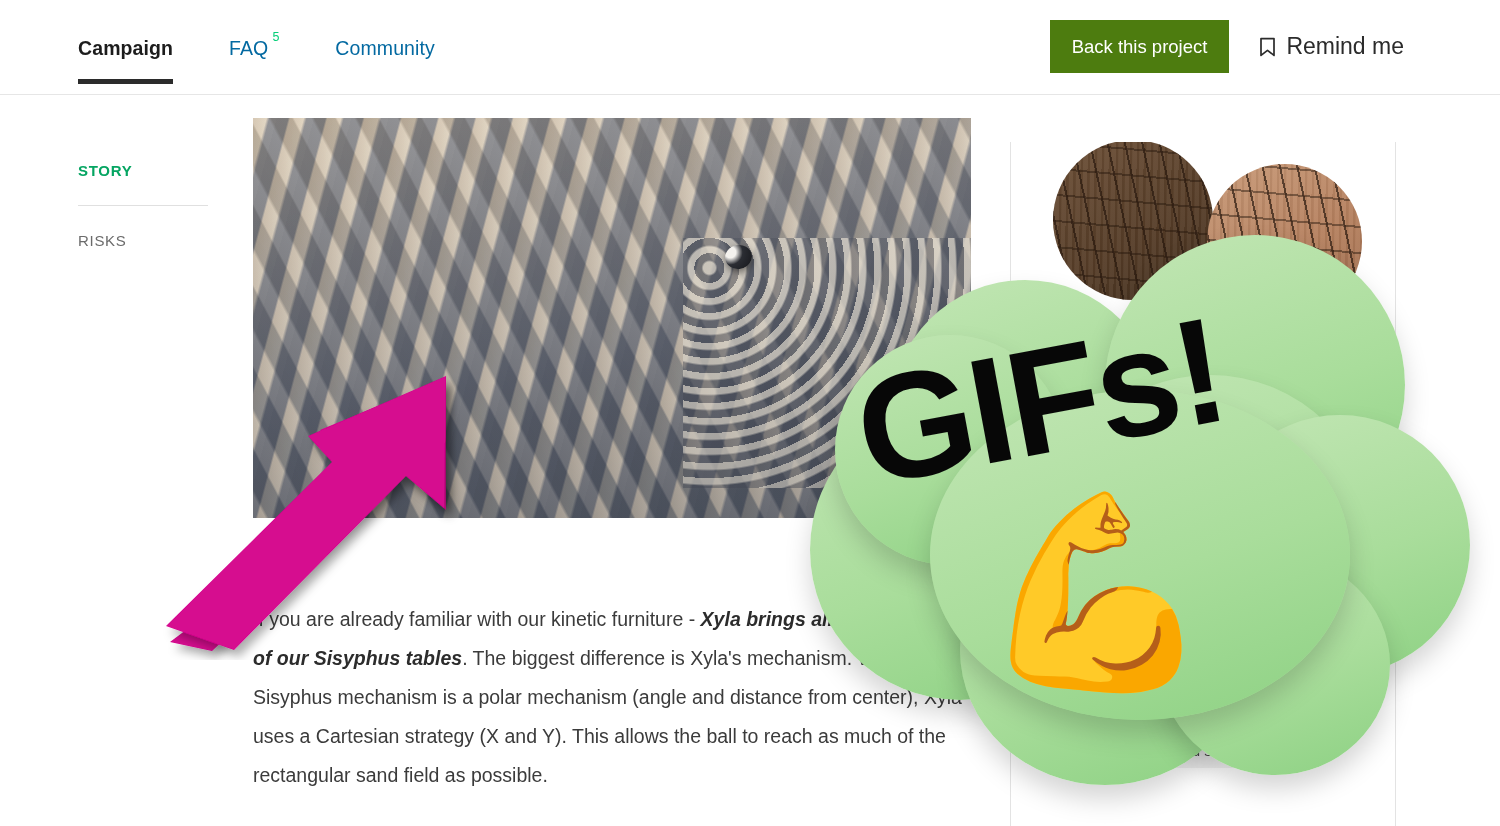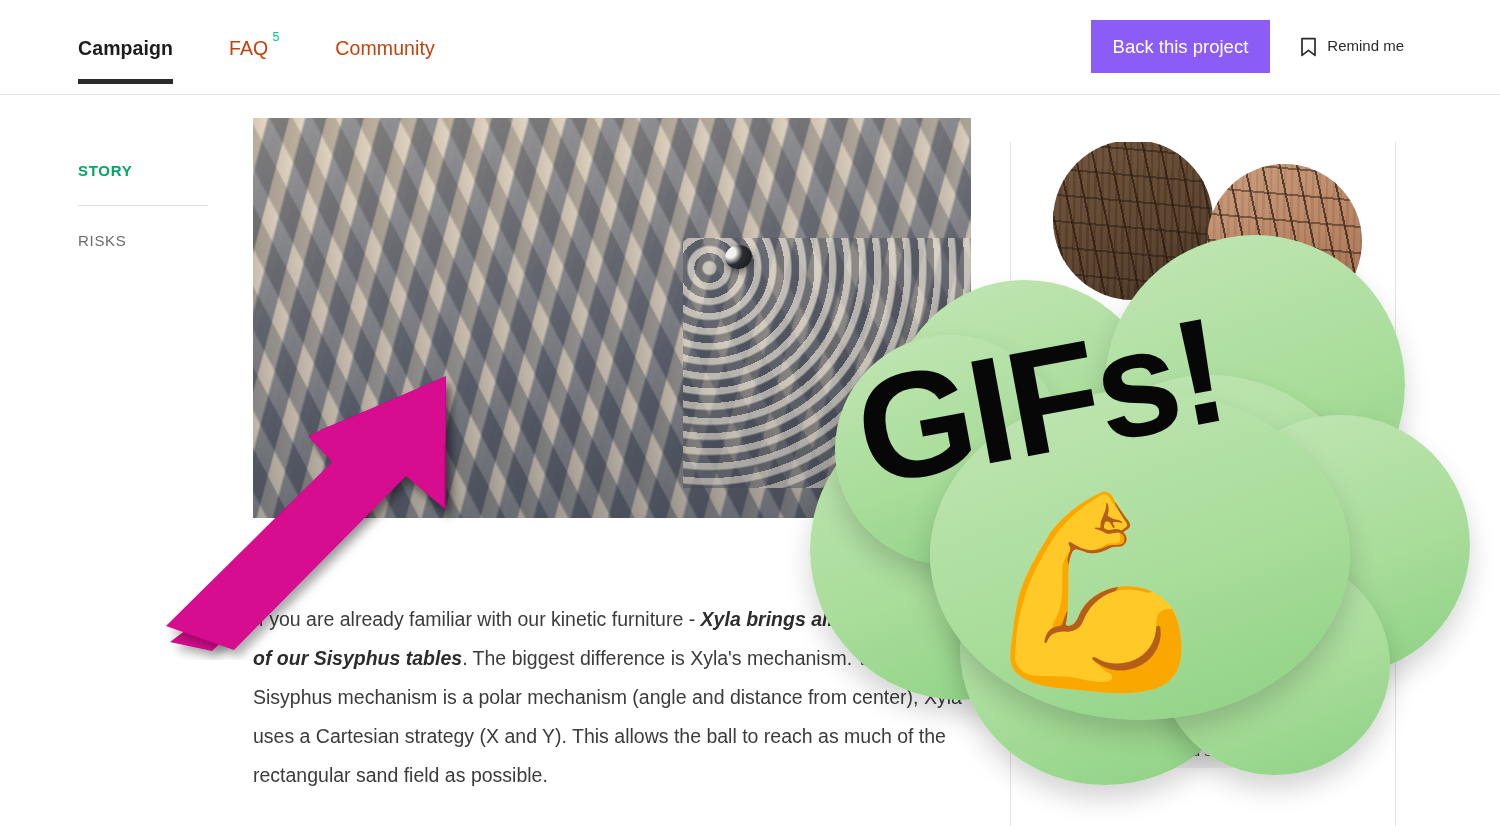--- a/index.html
+++ b/index.html
@@ -46,21 +46,21 @@
     display: flex;
     align-items: center;
     padding-top: 2px;
     margin-right: 56px;
     cursor: pointer;
     white-space: nowrap;
   }
 
   .nav-tab .tab-label {
     font-size: 19.5px;
-    color: #c2410c;
+    color: #0369a1;
     letter-spacing: 0.1px;
   }
 
   .nav-tab.active .tab-label {
     font-weight: bold;
     color: #1c1c1c;
   }
 
   .nav-tab .tab-badge {
     font-size: 12.5px;
@@ -82,39 +82,39 @@
 
   .nav-actions {
     position: absolute;
     right: 96px;
     top: 20px;
     display: flex;
     align-items: center;
   }
 
   .back-btn {
-    background: #8b5cf6;
+    background: #4d7c0f;
     color: #ffffff;
     border: none;
     font-family: inherit;
     font-size: 18.5px;
     padding: 0 22px;
     height: 53px;
     line-height: 53px;
     cursor: pointer;
     white-space: nowrap;
   }
 
   .remind {
     display: flex;
-    align-items: flex-start;
+    align-items: center;
     margin-left: 30px;
     cursor: pointer;
     color: #2b2b2b;
-    font-size: 15px;
+    font-size: 23px;
     white-space: nowrap;
   }
 
   .remind .bookmark-ic { margin-right: 10px; display: flex; }
 
   
   .section-nav {
     position: absolute;
     left: 78px;
     top: 150px;

